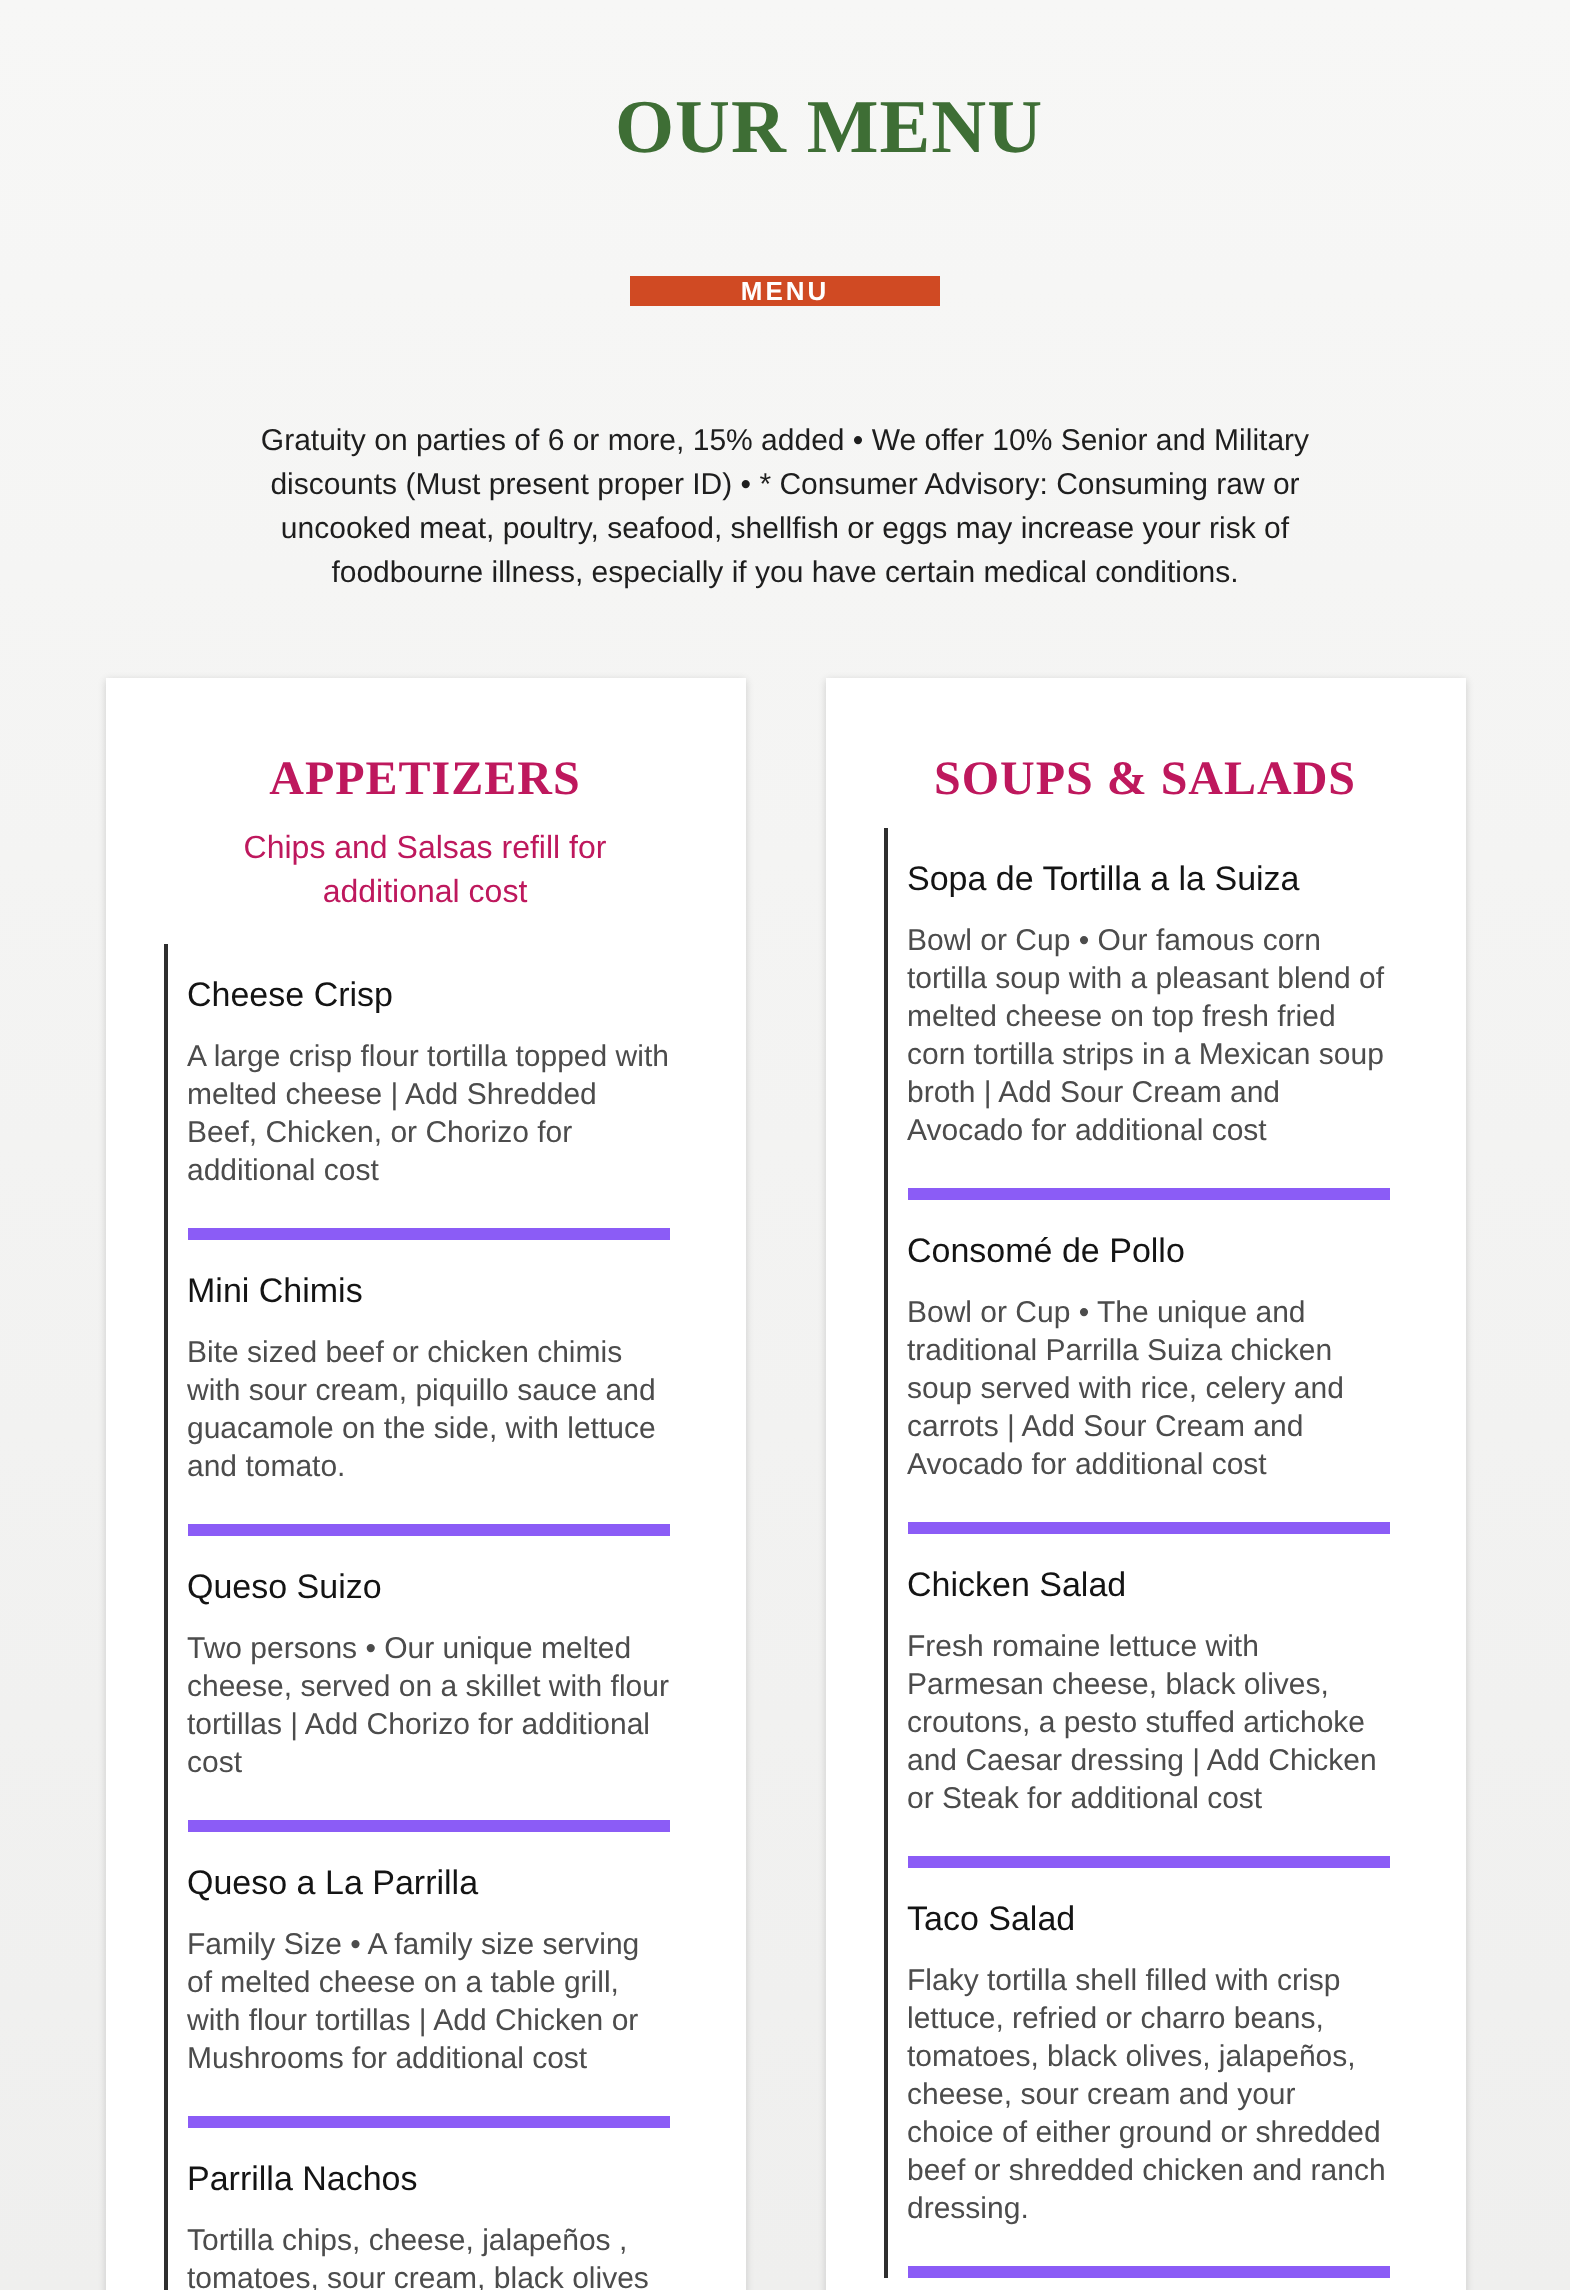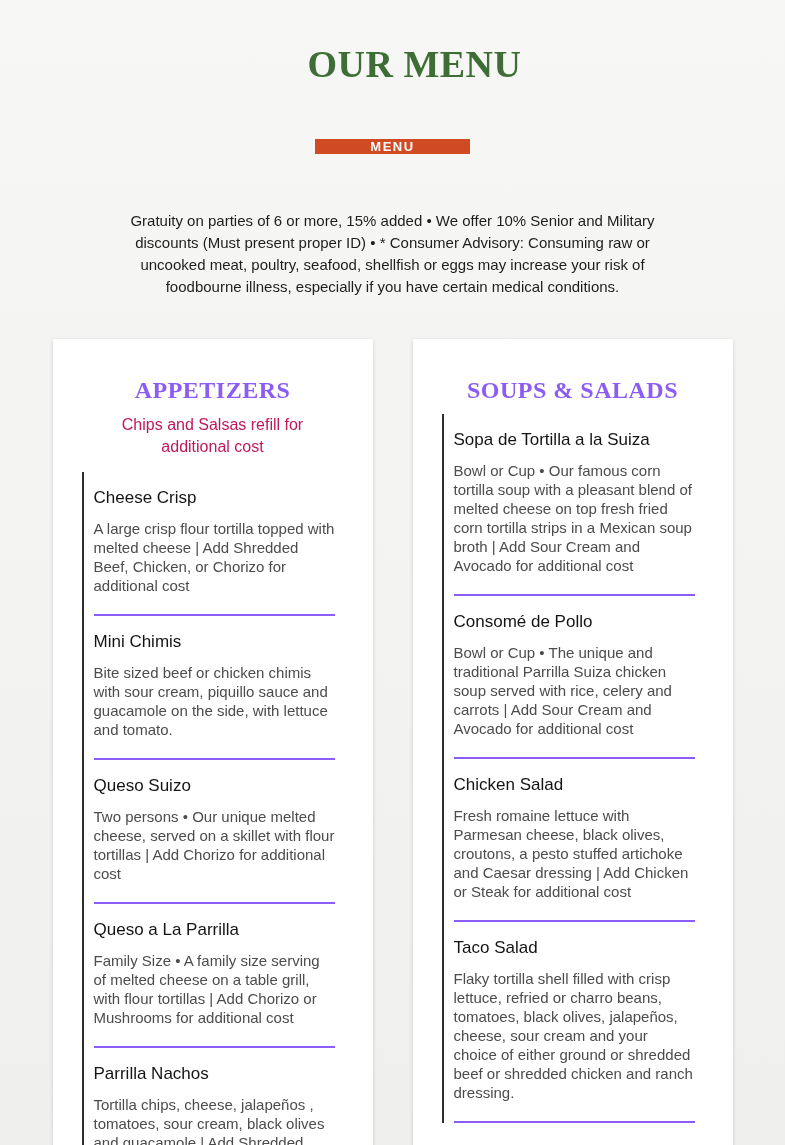--- a/index.html
+++ b/index.html
@@ -60,39 +60,39 @@
     box-shadow: 0 1px 4px rgba(0,0,0,0.16);
     box-sizing: border-box;
     width: 320px;
     padding: 26px 38px 30px;
   }
   .card h2 {
     font-family: "Liberation Serif", serif;
     font-weight: 700;
     font-size: 24px;
     letter-spacing: 0.5px;
-    color: #8b5cf6;
+    color: #be185d;
     text-align: center;
     margin: 12px 0 10px;
   }
   .card .subtitle {
     text-align: center;
     font-size: 16px;
     line-height: 22px;
     color: #be185d;
     margin: 0 0 14px;
   }
   .items {
     border-left: 2px solid #2e2e2e;
     padding-left: 10px;
     margin-left: -9px;
   }
   .menu-item {
     padding: 16px 0 19px;
-    border-bottom: 2px solid #8b5cf6;
+    border-bottom: 6px solid #8b5cf6;
   }
   .menu-item h3 {
     font-size: 17px;
     font-weight: 400;
     color: #141414;
     margin: 0 0 11px;
   }
   .menu-item p {
     font-size: 15px;
     line-height: 19px;
@@ -126,21 +126,21 @@
         <div class="menu-item">
           <h3>Mini Chimis</h3>
           <p>Bite sized beef or chicken chimis with sour cream, piquillo sauce and guacamole on the side, with lettuce and tomato.</p>
         </div>
         <div class="menu-item">
           <h3>Queso Suizo</h3>
           <p>Two persons • Our unique melted cheese, served on a skillet with flour tortillas | Add Chorizo for additional cost</p>
         </div>
         <div class="menu-item">
           <h3>Queso a La Parrilla</h3>
-          <p>Family Size • A family size serving of melted cheese on a table grill, with flour tortillas | Add Chorizo or Mushrooms for additional cost</p>
+          <p>Family Size • A family size serving of melted cheese on a table grill, with flour tortillas | Add Chicken or Mushrooms for additional cost</p>
         </div>
         <div class="menu-item">
           <h3>Parrilla Nachos</h3>
           <p>Tortilla chips, cheese, jalapeños , tomatoes, sour cream, black olives and guacamole | Add Shredded Beef or Chicken for additional cost</p>
         </div>
 
       </div>
     </div>
   </div>
 

